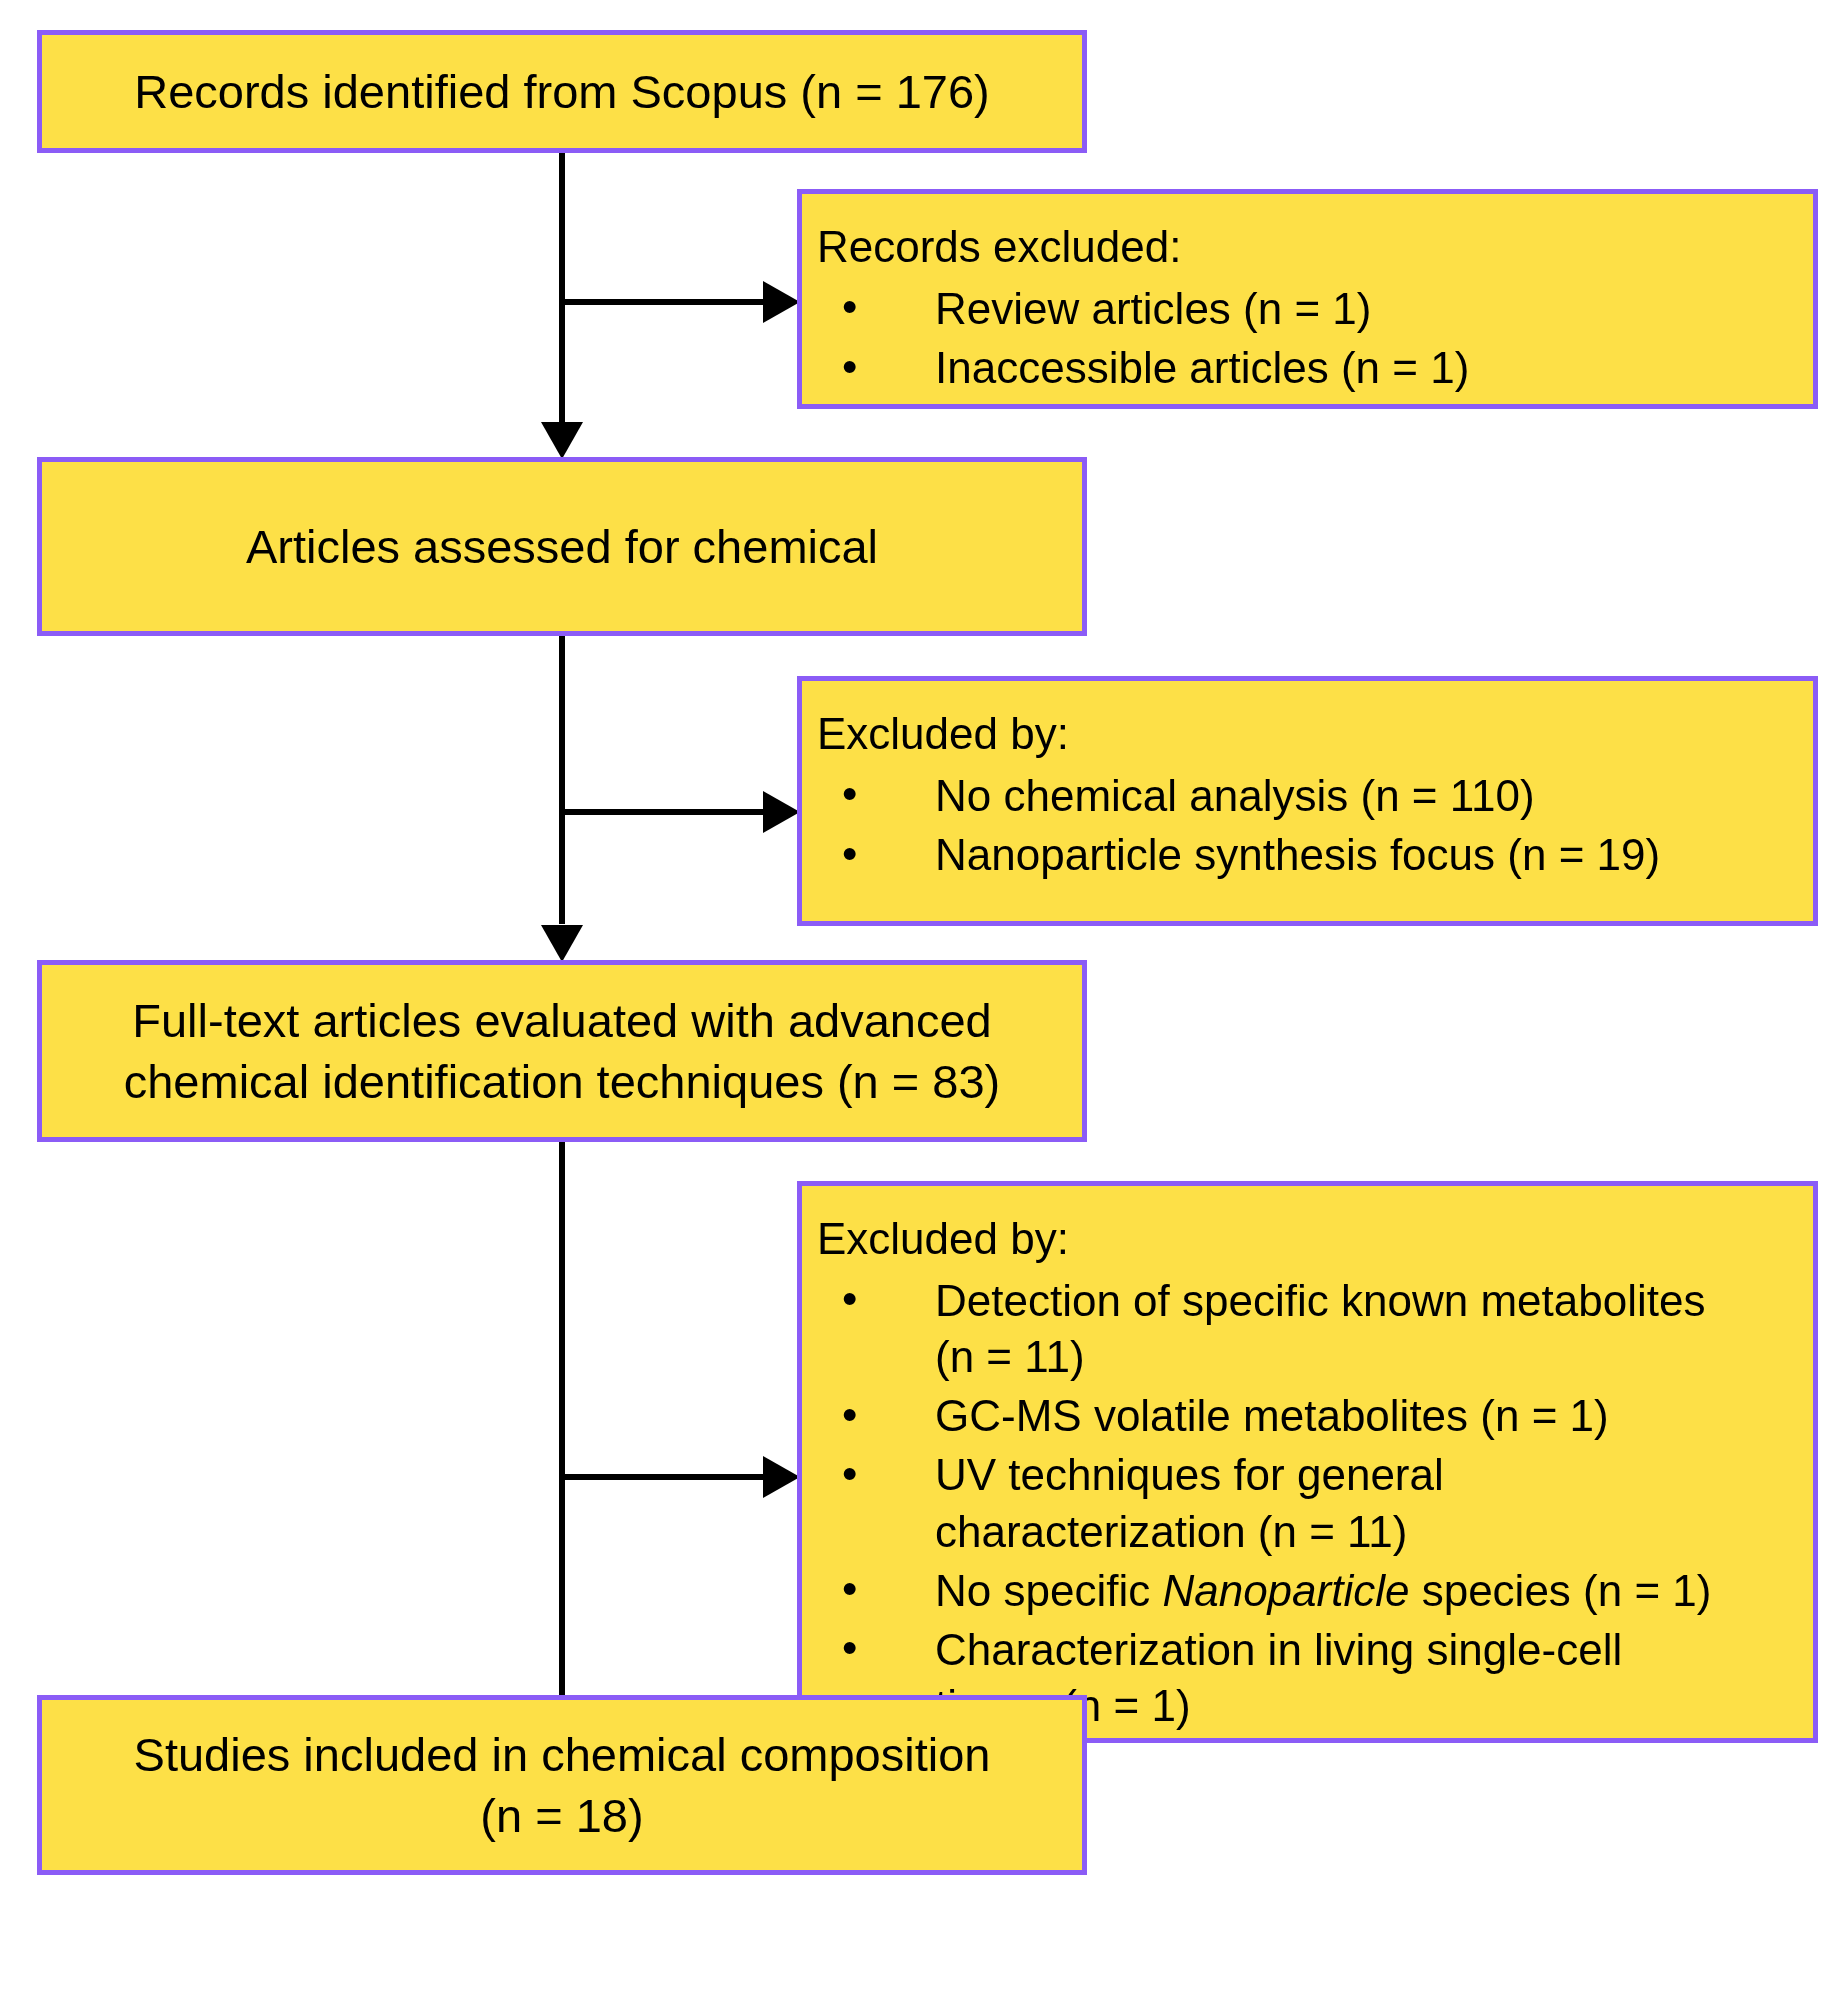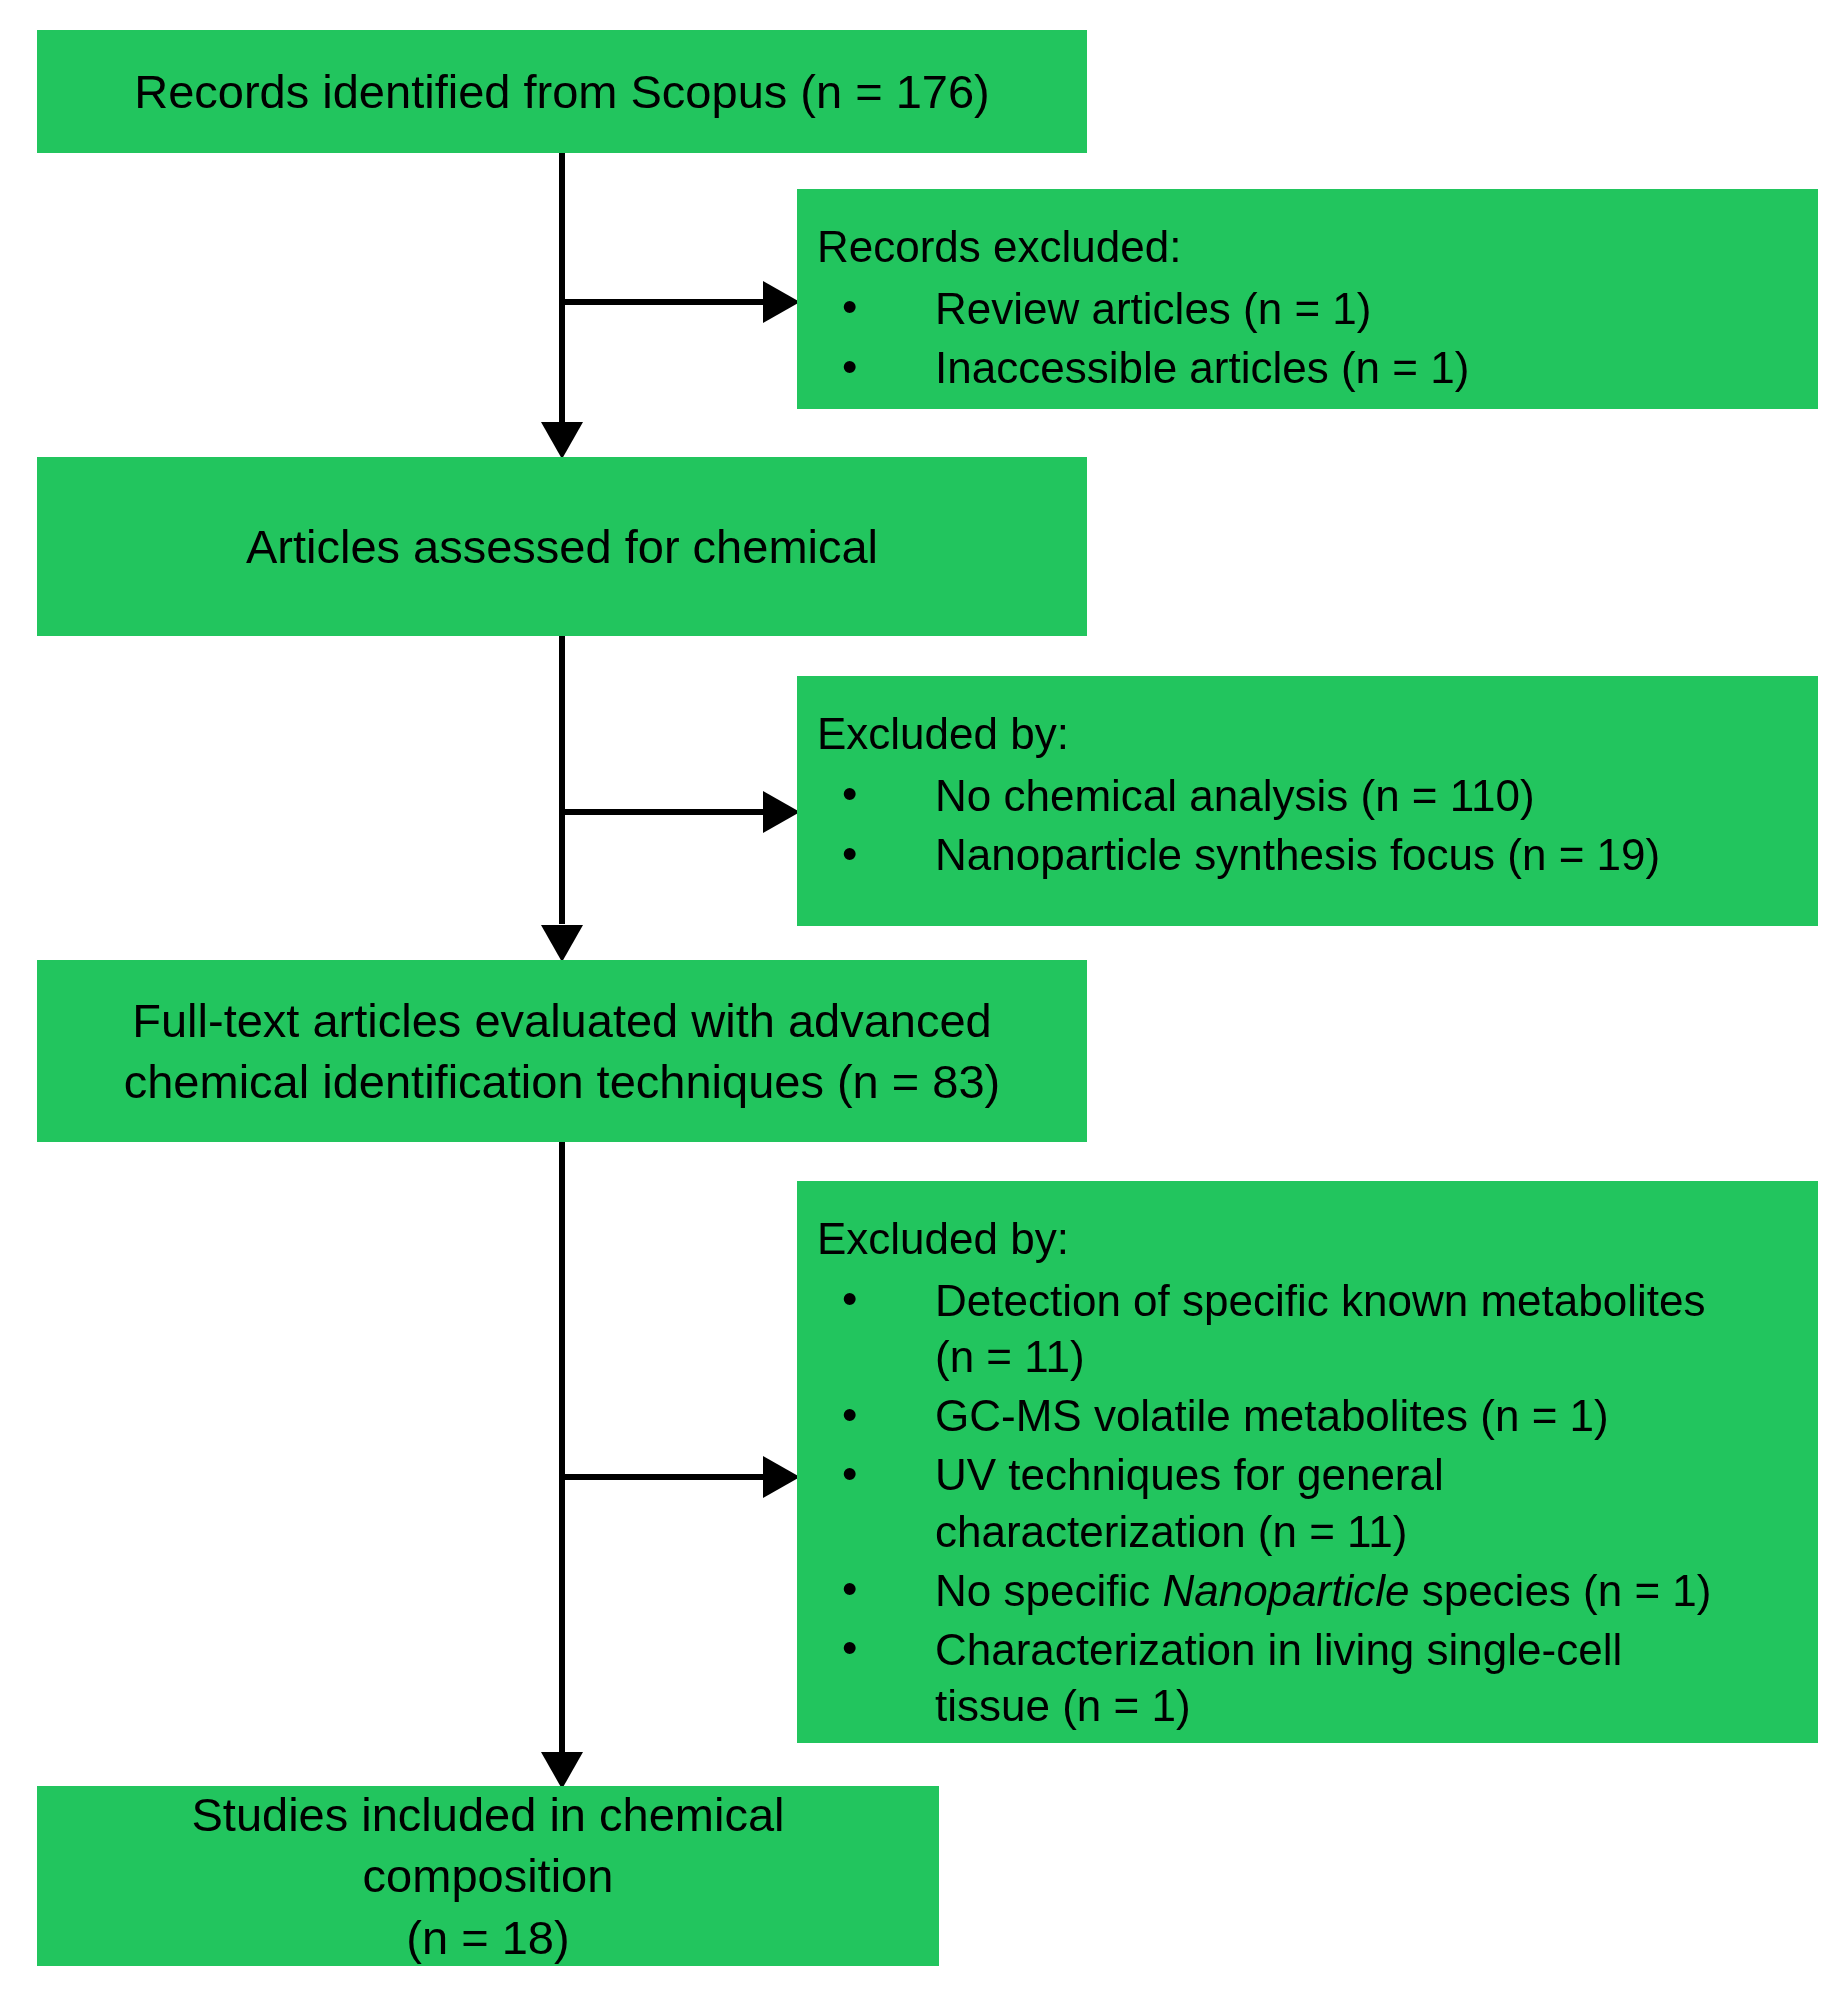--- a/index.html
+++ b/index.html
@@ -14,22 +14,22 @@
     height: 1995px;
     background: #ffffff;
     font-family: "Liberation Sans", sans-serif;
     color: #000000;
     overflow: hidden;
   }
   
   .box {
     position: absolute;
     box-sizing: border-box;
-    border: 5px solid #22c55e;
-    background: #22c55e;
+    border: 5px solid #8b5cf6;
+    background: #fde047;
     z-index: 3;
   }
   .box-main {
     display: flex;
     align-items: center;
     justify-content: center;
     text-align: center;
   }
   .box-main .main-text {
     font-size: 47px;
@@ -169,21 +169,21 @@
         <span>characterization (n = 11)</span>
       </li>
       <li><span>No specific </span><span class="sci">Nanoparticle</span><span> species (n = 1)</span></li>
       <li>
         <span>Characterization in living single-cell</span><br>
         <span>tissue (n = 1)</span>
       </li>
     </ul>
   </div>
 
-  <div class="box box-main" style="left:37px; top:1786px; width:902px; height:180px;">
+  <div class="box box-main" style="left:37px; top:1695px; width:1050px; height:180px;">
     <div class="main-text">
       <span>Studies included in chemical composition</span><br>
       <span>(n = 18)</span>
     </div>
   </div>
 
 </div>
 
 
 </body></html>

